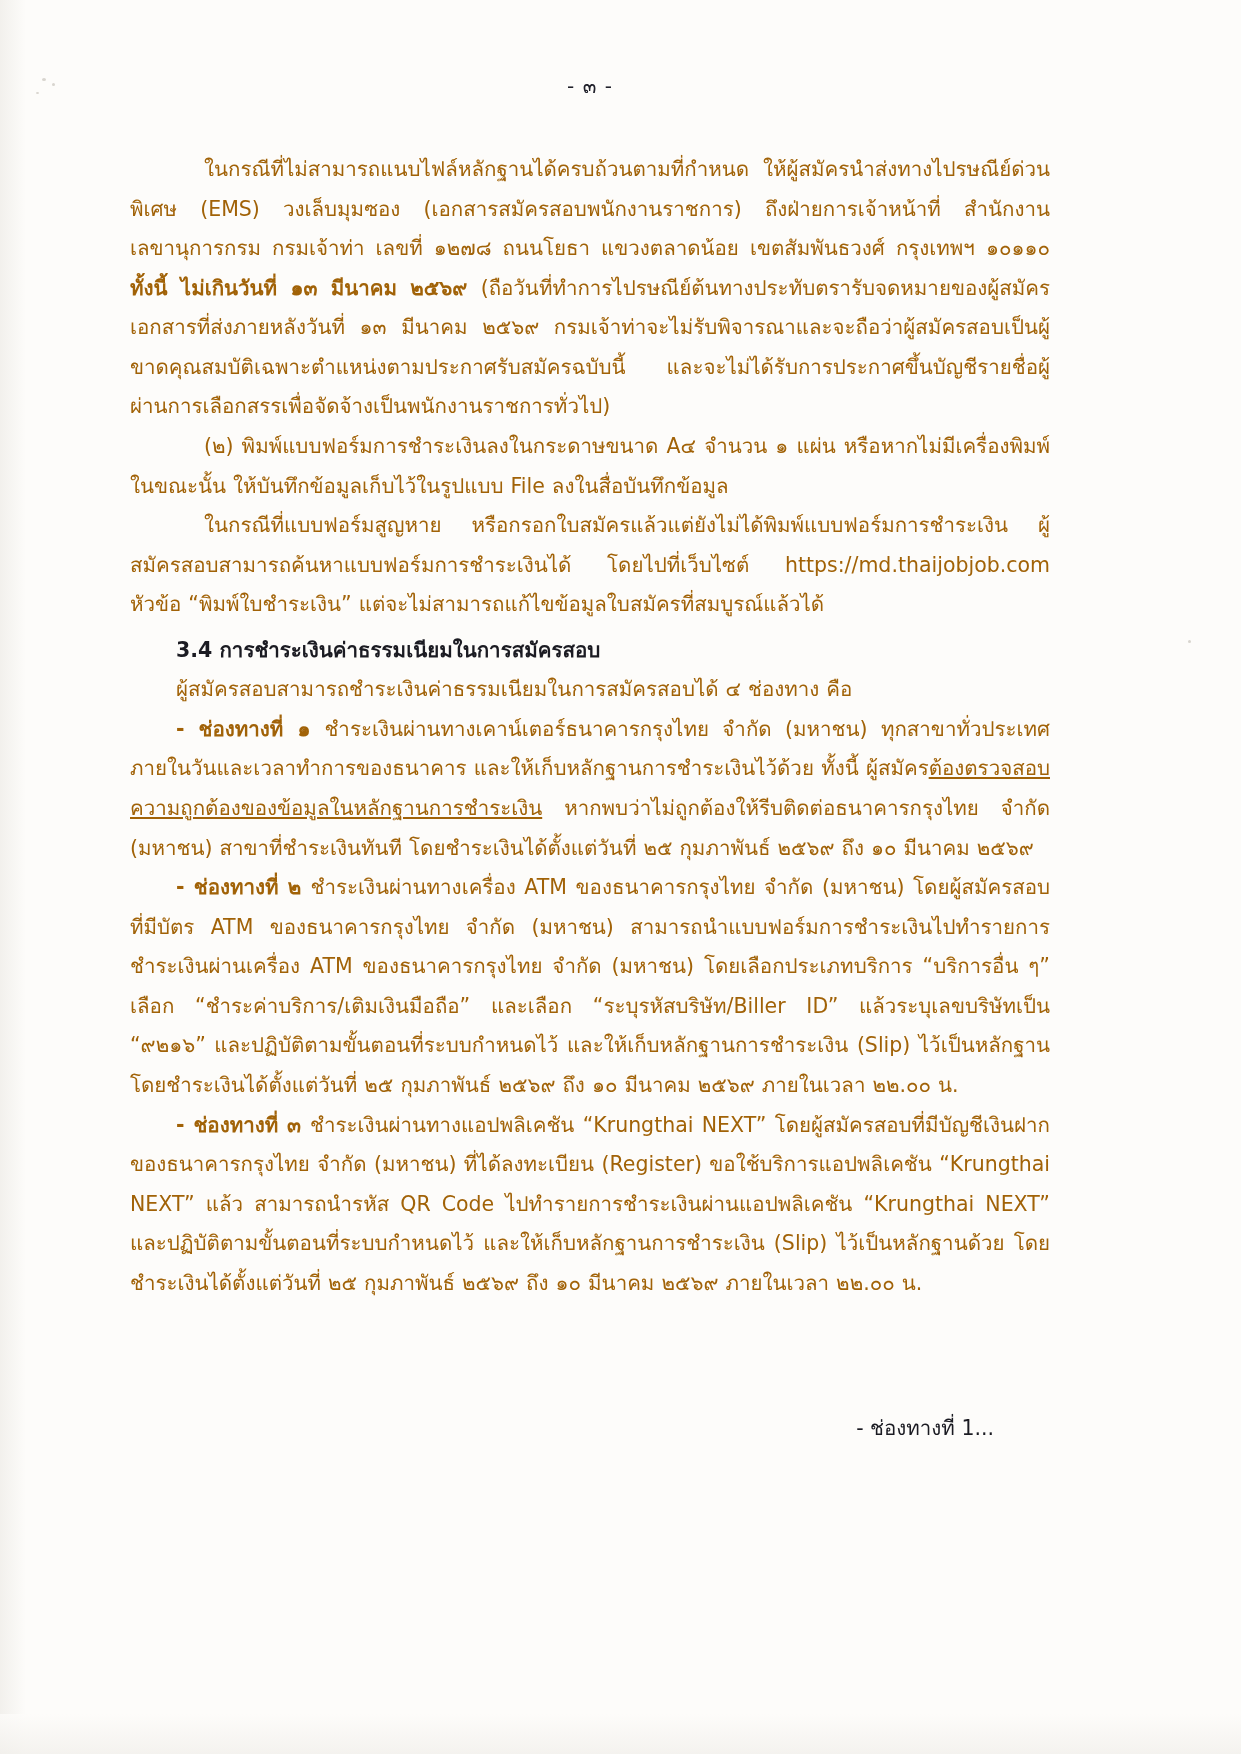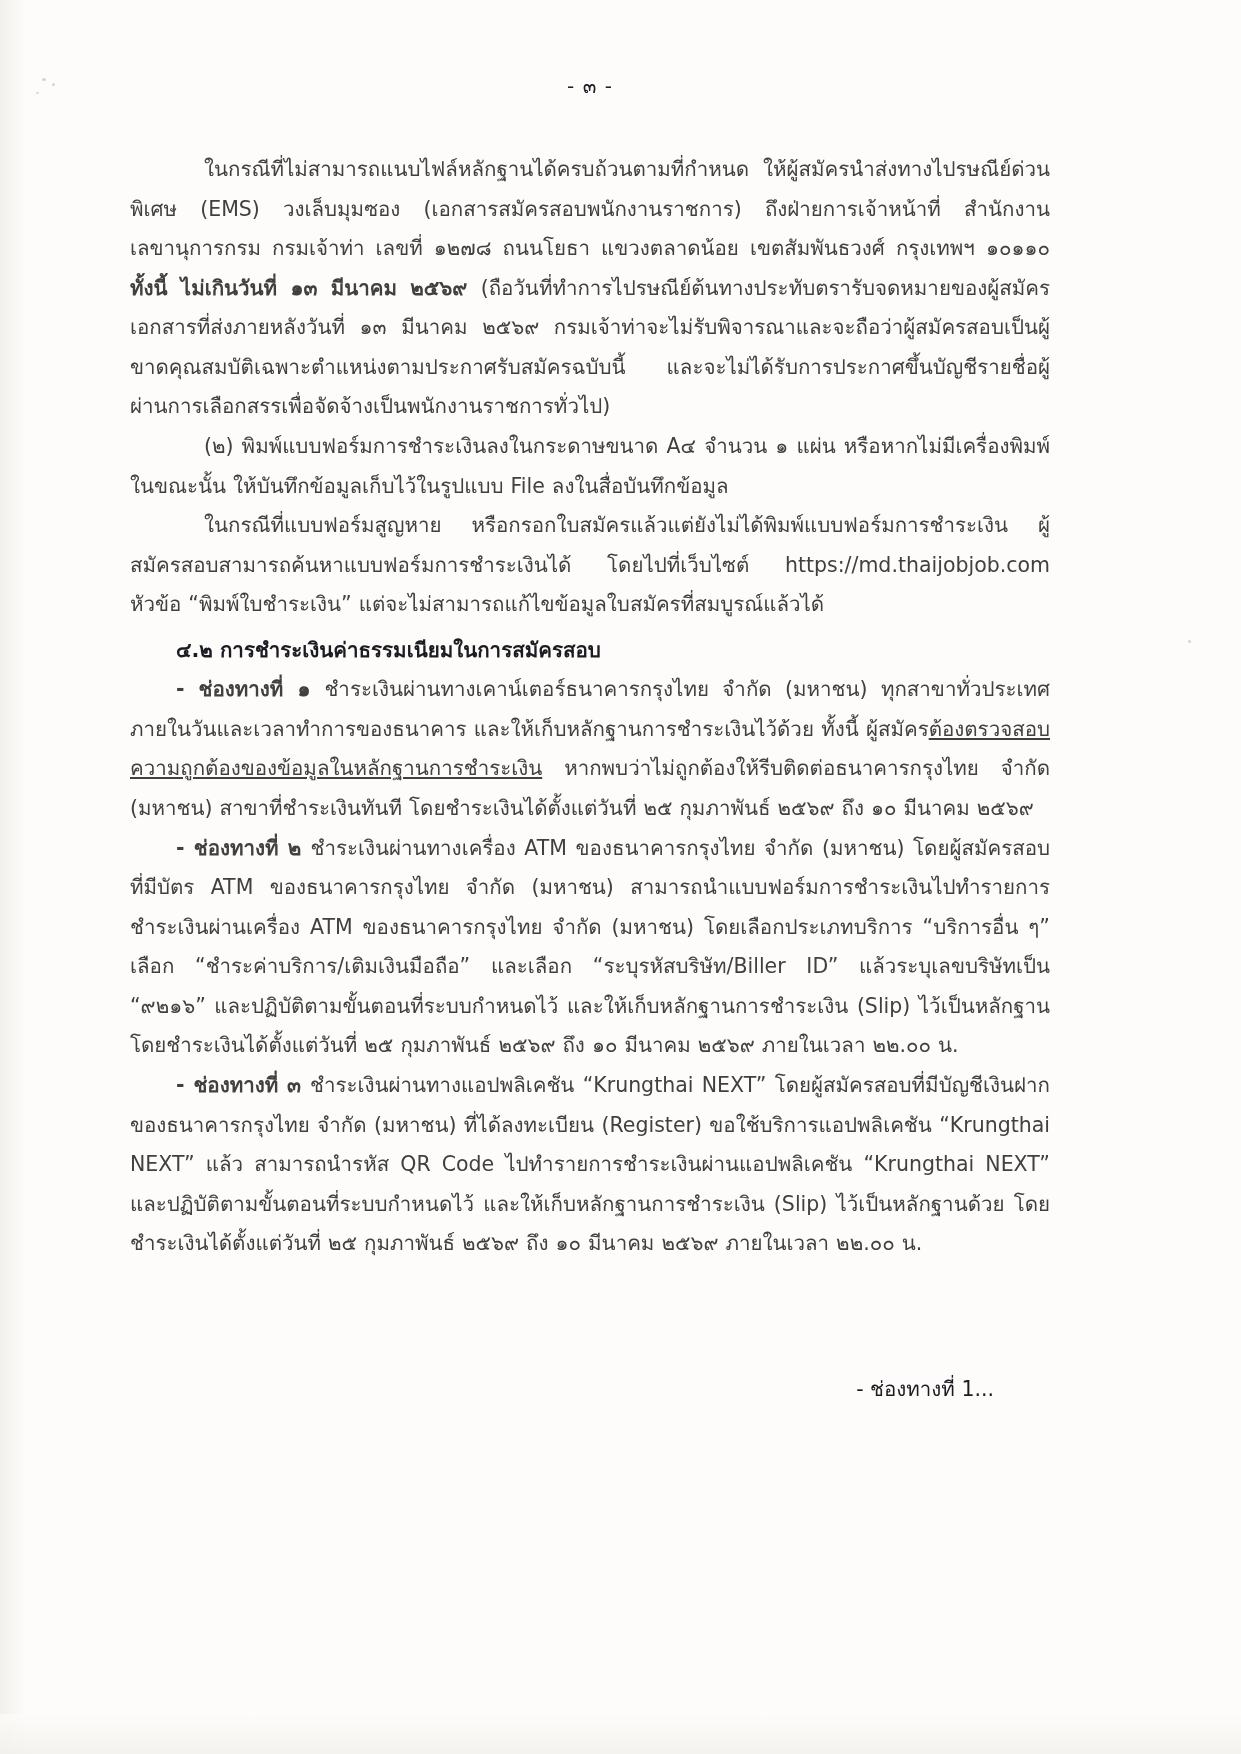--- a/index.html
+++ b/index.html
@@ -53,21 +53,21 @@
     letter-spacing: 1px;
     margin-bottom: 48px;
     color: #20202a;
   }
   p {
     margin: 0 0 2px 0;
     font-size: 20.5px;
     line-height: 1.93;
     text-align: justify;
     text-justify: inter-word;
-    color: #404040;
+    color: #a16207;
     word-spacing: 0.5px;
   }
   p.indent {
     text-indent: 74px;
   }
   p.indent-small {
     text-indent: 46px;
   }
   .bold {
     font-weight: bold;
@@ -105,23 +105,24 @@
 
   <div class="content">
     <div class="page-number">- ๓ -</div>
 
     <div id="paragraph-container">
         <p class="block indent"><span>ในกรณีที่ไม่สามารถแนบไฟล์หลักฐานได้ครบถ้วนตามที่กำหนด ให้ผู้สมัครนำส่งทางไปรษณีย์ด่วนพิเศษ (EMS) วงเล็บมุมซอง (เอกสารสมัครสอบพนักงานราชการ) ถึงฝ่ายการเจ้าหน้าที่ สำนักงานเลขานุการกรม กรมเจ้าท่า เลขที่ ๑๒๗๘ ถนนโยธา แขวงตลาดน้อย เขตสัมพันธวงศ์ กรุงเทพฯ ๑๐๑๑๐ </span><span class="bold">ทั้งนี้ ไม่เกินวันที่ ๑๓ มีนาคม ๒๕๖๙ </span><span>(ถือวันที่ทำการไปรษณีย์ต้นทางประทับตรารับจดหมายของผู้สมัคร เอกสารที่ส่งภายหลังวันที่ ๑๓ มีนาคม ๒๕๖๙ กรมเจ้าท่าจะไม่รับพิจารณาและจะถือว่าผู้สมัครสอบเป็นผู้ขาดคุณสมบัติเฉพาะตำแหน่งตามประกาศรับสมัครฉบับนี้ และจะไม่ได้รับการประกาศขึ้นบัญชีรายชื่อผู้ผ่านการเลือกสรรเพื่อจัดจ้างเป็นพนักงานราชการทั่วไป)</span></p>
         <p class="block indent"><span>(๒) พิมพ์แบบฟอร์มการชำระเงินลงในกระดาษขนาด A๔ จำนวน ๑ แผ่น หรือหากไม่มีเครื่องพิมพ์ในขณะนั้น ให้บันทึกข้อมูลเก็บไว้ในรูปแบบ File ลงในสื่อบันทึกข้อมูล</span></p>
         <p class="block indent"><span>ในกรณีที่แบบฟอร์มสูญหาย หรือกรอกใบสมัครแล้วแต่ยังไม่ได้พิมพ์แบบฟอร์มการชำระเงิน ผู้สมัครสอบสามารถค้นหาแบบฟอร์มการชำระเงินได้ โดยไปที่เว็บไซต์ https://md.thaijobjob.com หัวข้อ “พิมพ์ใบชำระเงิน” แต่จะไม่สามารถแก้ไขข้อมูลใบสมัครที่สมบูรณ์แล้วได้</span></p>
       </div>
 
-    <div class="heading">๔.๒ การชำระเงินค่าธรรมเนียมในการสมัครสอบ</div>
+    <div class="heading">3.4 การชำระเงินค่าธรรมเนียมในการสมัครสอบ</div>
 
     <div id="paragraph-container-after">
+        <p class="block indent-small"><span>ผู้สมัครสอบสามารถชำระเงินค่าธรรมเนียมในการสมัครสอบได้ ๔ ช่องทาง คือ</span></p>
         <p class="block indent-small"><span class="bold">- ช่องทางที่ ๑ </span><span>ชำระเงินผ่านทางเคาน์เตอร์ธนาคารกรุงไทย จำกัด (มหาชน) ทุกสาขาทั่วประเทศ ภายในวันและเวลาทำการของธนาคาร และให้เก็บหลักฐานการชำระเงินไว้ด้วย ทั้งนี้ ผู้สมัคร</span><span class="underline">ต้องตรวจสอบความถูกต้องของข้อมูลในหลักฐานการชำระเงิน</span><span> หากพบว่าไม่ถูกต้องให้รีบติดต่อธนาคารกรุงไทย จำกัด (มหาชน) สาขาที่ชำระเงินทันที โดยชำระเงินได้ตั้งแต่วันที่ ๒๕ กุมภาพันธ์ ๒๕๖๙ ถึง ๑๐ มีนาคม ๒๕๖๙</span></p>
         <p class="block indent-small"><span class="bold">- ช่องทางที่ ๒ </span><span>ชำระเงินผ่านทางเครื่อง ATM ของธนาคารกรุงไทย จำกัด (มหาชน) โดยผู้สมัครสอบที่มีบัตร ATM ของธนาคารกรุงไทย จำกัด (มหาชน) สามารถนำแบบฟอร์มการชำระเงินไปทำรายการชำระเงินผ่านเครื่อง ATM ของธนาคารกรุงไทย จำกัด (มหาชน) โดยเลือกประเภทบริการ “บริการอื่น ๆ” เลือก “ชำระค่าบริการ/เติมเงินมือถือ” และเลือก “ระบุรหัสบริษัท/Biller ID” แล้วระบุเลขบริษัทเป็น “๙๒๑๖” และปฏิบัติตามขั้นตอนที่ระบบกำหนดไว้ และให้เก็บหลักฐานการชำระเงิน (Slip) ไว้เป็นหลักฐาน โดยชำระเงินได้ตั้งแต่วันที่ ๒๕ กุมภาพันธ์ ๒๕๖๙ ถึง ๑๐ มีนาคม ๒๕๖๙ ภายในเวลา ๒๒.๐๐ น.</span></p>
         <p class="block indent-small"><span class="bold">- ช่องทางที่ ๓ </span><span>ชำระเงินผ่านทางแอปพลิเคชัน “Krungthai NEXT” โดยผู้สมัครสอบที่มีบัญชีเงินฝากของธนาคารกรุงไทย จำกัด (มหาชน) ที่ได้ลงทะเบียน (Register) ขอใช้บริการแอปพลิเคชัน “Krungthai NEXT” แล้ว สามารถนำรหัส QR Code ไปทำรายการชำระเงินผ่านแอปพลิเคชัน “Krungthai NEXT” และปฏิบัติตามขั้นตอนที่ระบบกำหนดไว้ และให้เก็บหลักฐานการชำระเงิน (Slip) ไว้เป็นหลักฐานด้วย โดยชำระเงินได้ตั้งแต่วันที่ ๒๕ กุมภาพันธ์ ๒๕๖๙ ถึง ๑๐ มีนาคม ๒๕๖๙ ภายในเวลา ๒๒.๐๐ น.</span></p>
       </div>
 
     <div class="footer-note">- ช่องทางที่ 1...</div>
   </div>
 </div>
 
 </body></html>

